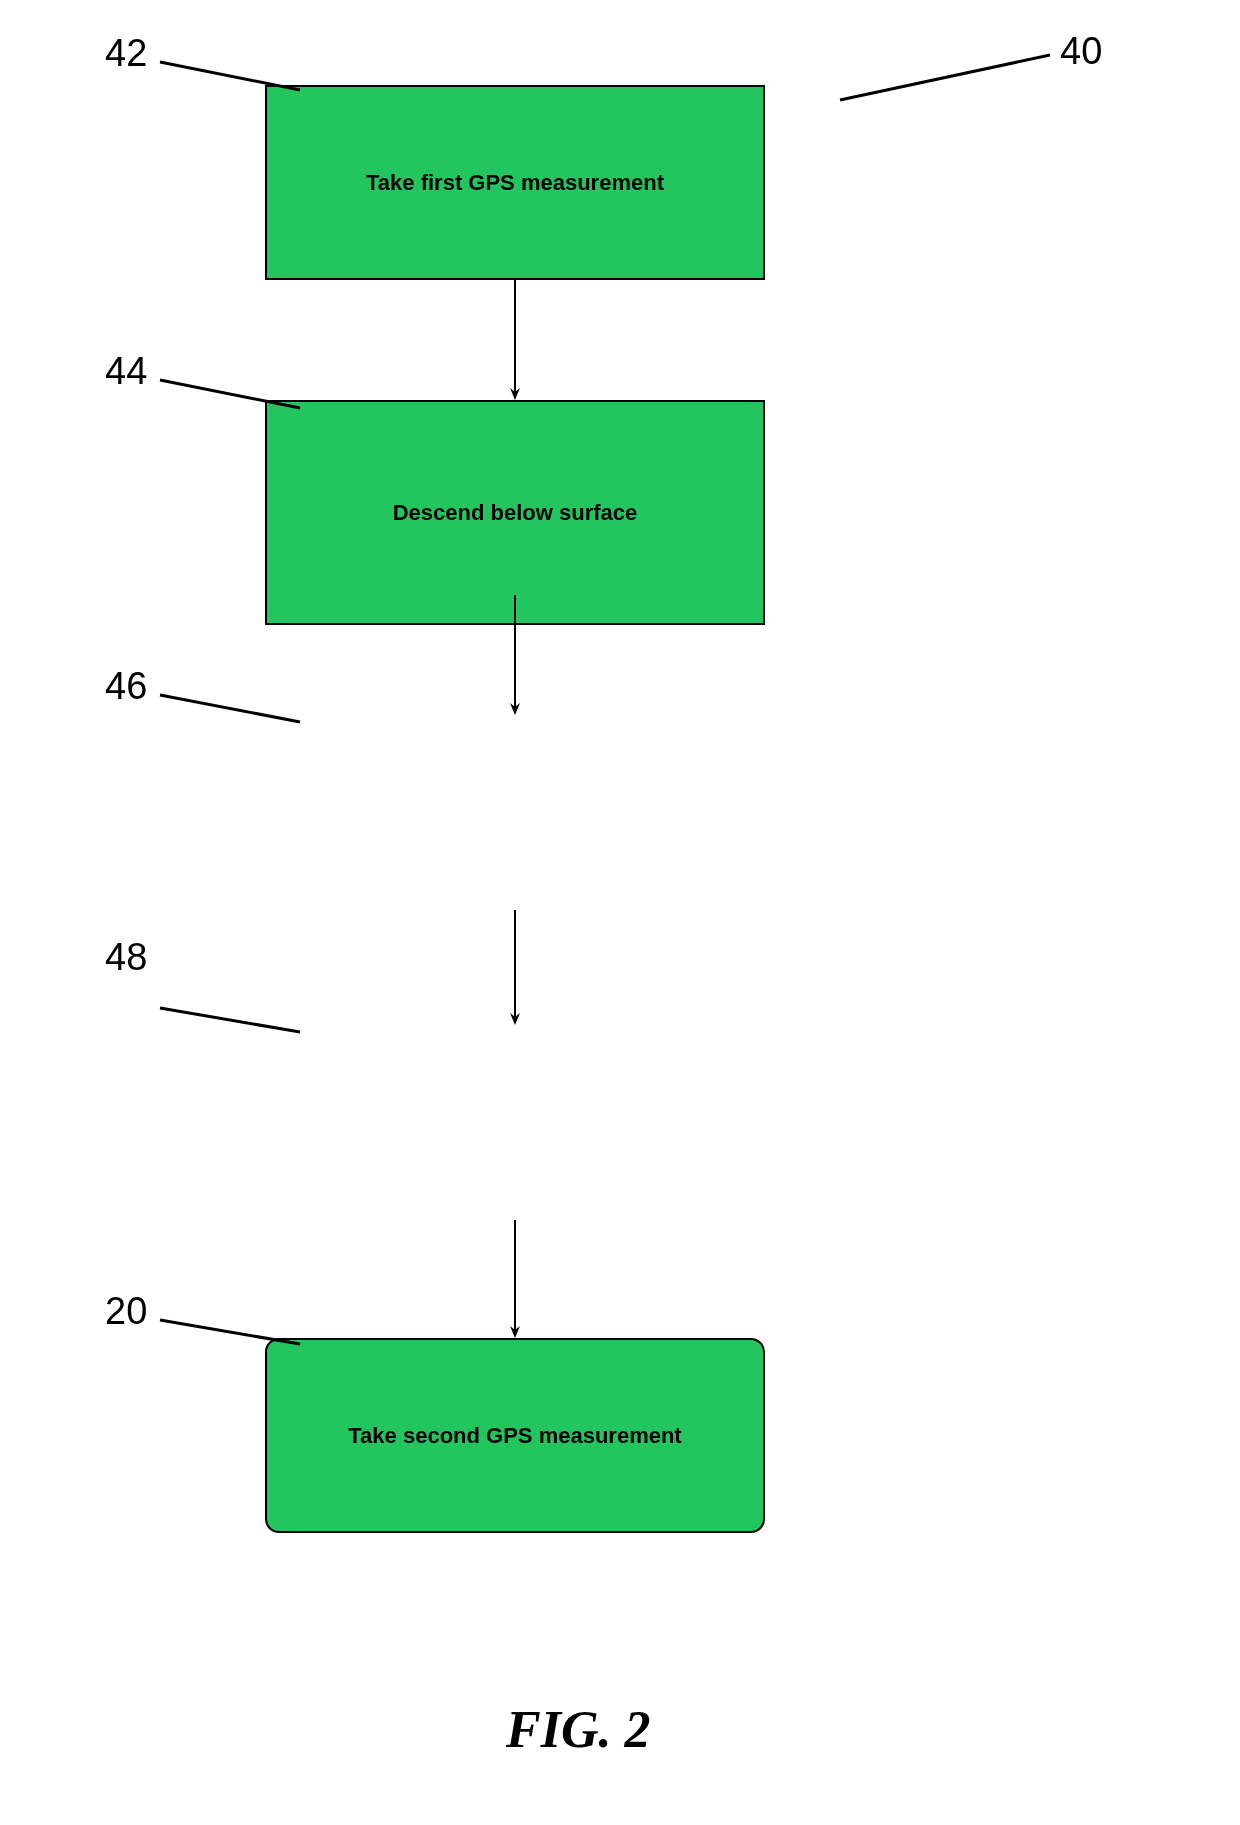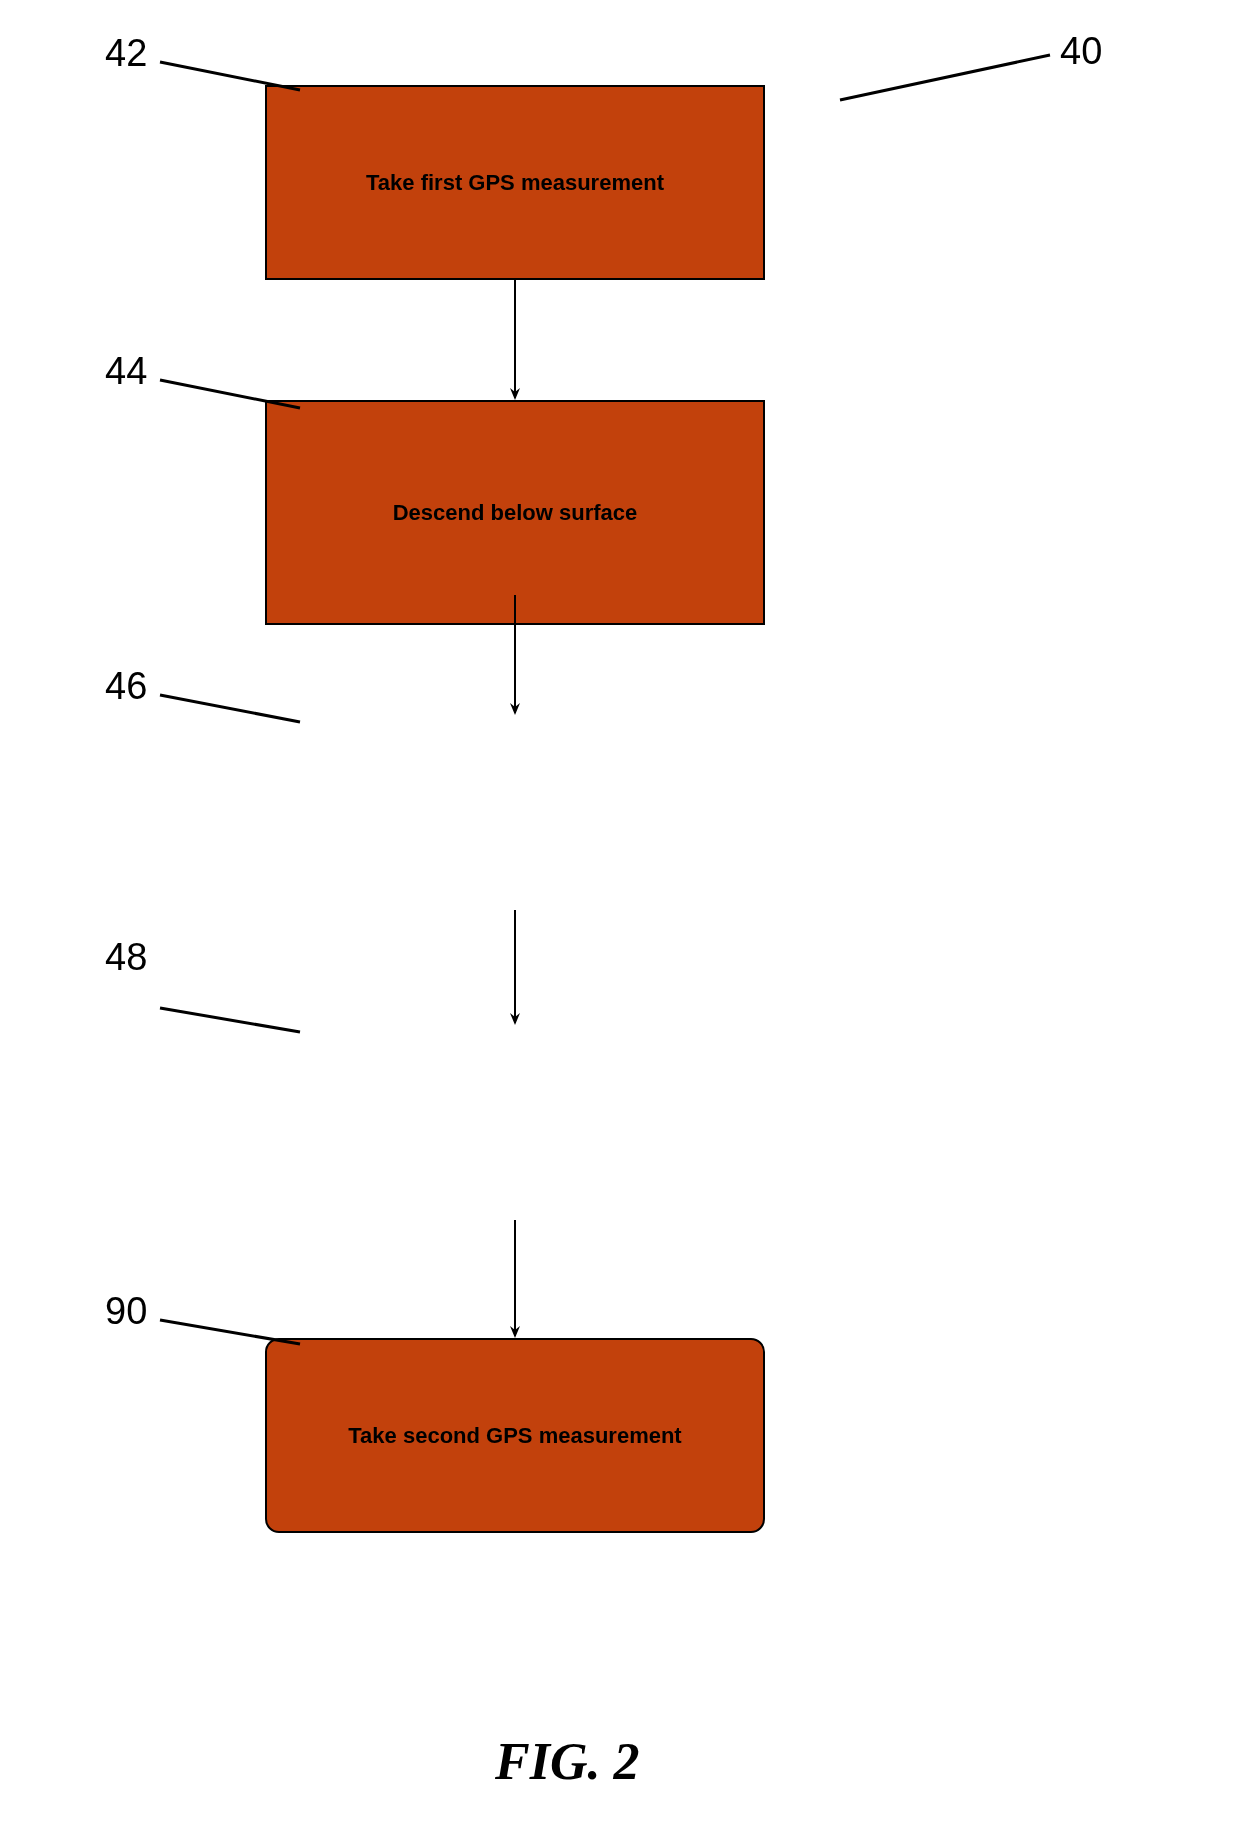--- a/index.html
+++ b/index.html
@@ -12,21 +12,21 @@
     position: relative;
   }
   .canvas {
     position: relative;
     width: 1240px;
     height: 1825px;
   }
   .box {
     position: absolute;
     border: 2px solid #000;
-    background: #c2410c;
+    background: #22c55e;
     display: flex;
     align-items: center;
     justify-content: center;
     font-size: 22px;
     font-weight: bold;
     text-align: center;
     box-sizing: border-box;
     padding: 10px;
   }
   .ref-label {
@@ -66,24 +66,24 @@
 
 
   <div class="box" style="left:265px; top:1338px; width:500px; height:195px;border-radius:14px;">
     <span>Take second GPS measurement</span>
   </div>
 
   <div class="ref-label" style="left:105px; top:32px;">42</div>
   <div class="ref-label" style="left:105px; top:350px;">44</div>
   <div class="ref-label" style="left:105px; top:665px;">46</div>
   <div class="ref-label" style="left:105px; top:936px;">48</div>
-  <div class="ref-label" style="left:105px; top:1290px;">90</div>
+  <div class="ref-label" style="left:105px; top:1290px;">20</div>
   <div class="ref-label" style="left:1060px; top:30px;">40</div>
 
-  <div class="fig-label" style="left:495px; top:1700px;margin-top:32px;">FIG. 2</div>
+  <div class="fig-label" style="left:506px; top:1700px;">FIG. 2</div>
 
   <svg class="overlay" viewBox="0 0 1240 1825">
     <defs>
       <marker id="arrowhead" markerWidth="12" markerHeight="10" refX="10" refY="5" orient="auto" markerUnits="userSpaceOnUse">
         <path d="M0,0 L12,5 L0,10 L4,5 Z" fill="#000"></path>
       </marker>
     </defs>
 
     <line x1="515" y1="280" x2="515" y2="398" stroke="#000" stroke-width="2" marker-end="url(#arrowhead)"></line>
     <line x1="515" y1="595" x2="515" y2="713" stroke="#000" stroke-width="2" marker-end="url(#arrowhead)"></line>

